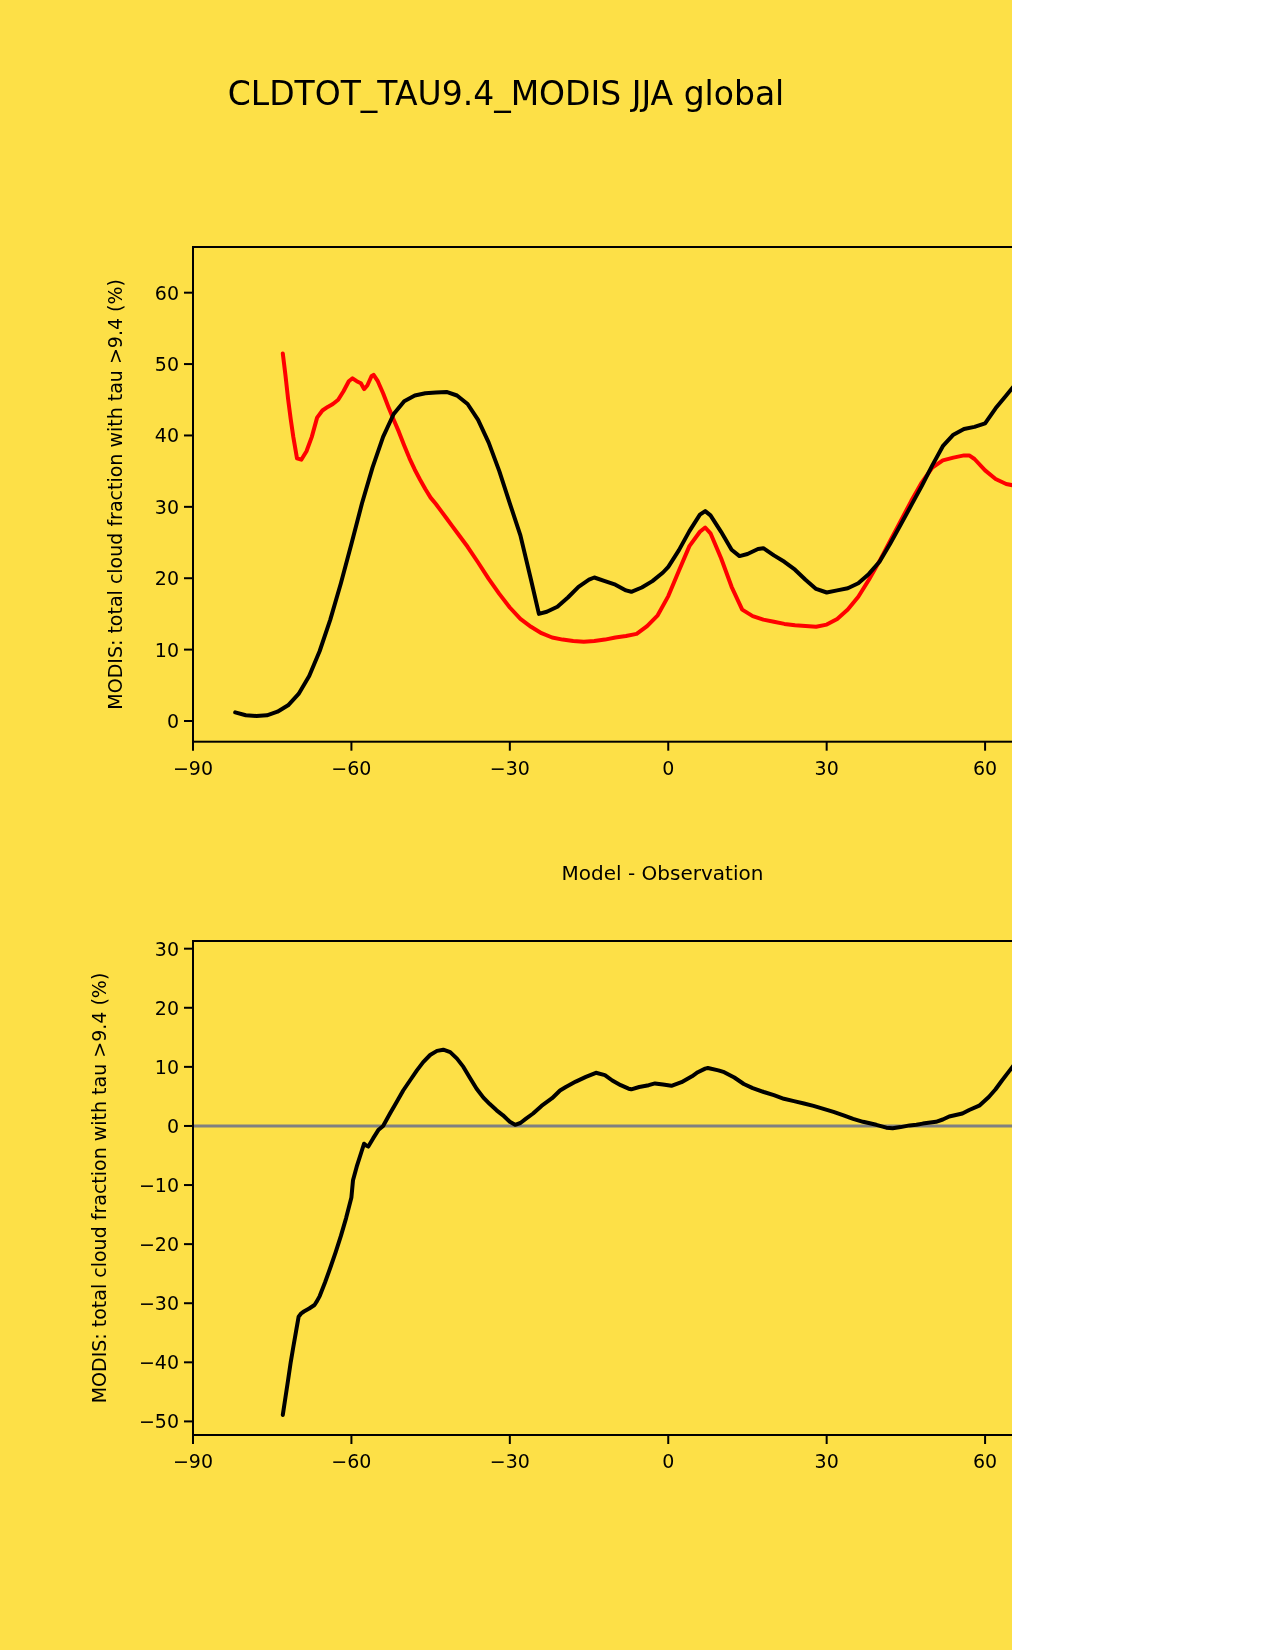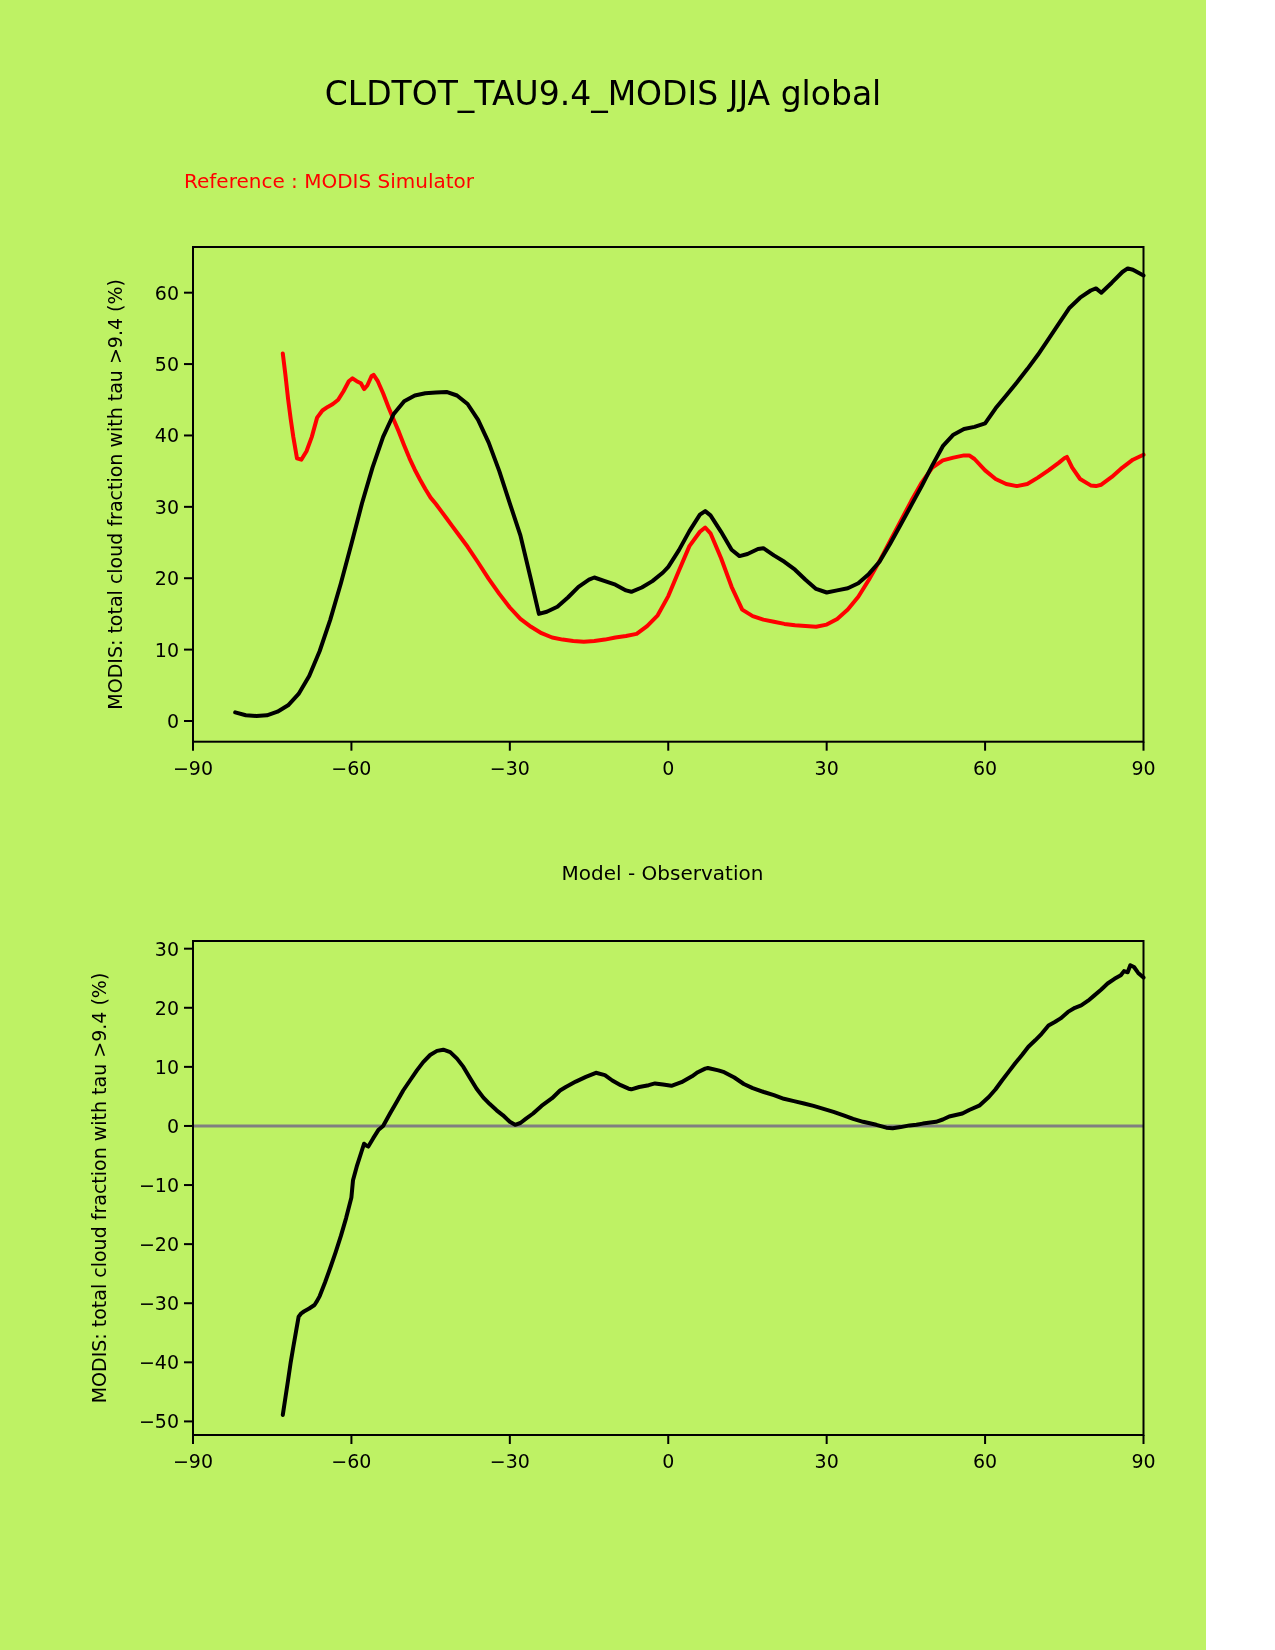--- a/index.html
+++ b/index.html
@@ -1,20 +1,20 @@
 <!DOCTYPE html>
 <html><head>
 <meta charset="utf-8">
 <style>
   html, body { margin: 0; padding: 0; background: #ffffff; }
   #canvas {
     position: relative;
-    width: 1206px;
+    width: 1012px;
     height: 1650px;
-    background: #bef264;
+    background: #fde047;
     font-family: "DejaVu Sans", sans-serif;
     color: #000000;
     overflow: hidden;
   }
   #page-title {
     position: absolute;
     left: 0; right: 0;
     top: 74px;
     text-align: center;
     font-size: 33px;
@@ -43,21 +43,20 @@
   }
   svg#figure { position: absolute; left: 0; top: 0; }
   svg text { font-family: "DejaVu Sans", sans-serif; fill: #000000; }
 </style>
 </head>
 <body>
 
 <div id="canvas">
   <div id="page-title">CLDTOT_TAU9.4_MODIS JJA global</div>
   <div id="legend-block">
-    <div id="legend-reference">Reference : MODIS Simulator</div>
   </div>
   <div id="chart2-title">Model - Observation</div>
   <svg id="figure" width="1275" height="1650" viewBox="0 0 1275 1650">
       <g>
         <polyline points="282.8,353.4 285.4,374.8 288.1,399.1 290.7,419.0 293.3,436.9 297.0,458.3 301.3,459.7 306.5,451.2 311.8,436.9 317.1,417.6 322.4,410.5 327.7,406.9 332.9,404.0 338.2,399.8 343.5,391.2 348.8,381.2 352.5,378.3 356.7,381.2 360.9,383.3 364.1,389.1 367.3,385.5 371.5,376.2 373.6,374.8 377.8,381.2 383.1,393.3 388.4,406.9 393.7,419.8 398.9,431.9 404.2,445.5 409.5,458.3 414.8,469.7 420.1,479.7 425.3,489.0 430.6,497.6 435.9,504.0 441.2,511.1 446.5,518.3 451.7,525.4 457.0,532.5 467.6,546.8 478.1,562.5 488.7,578.9 499.3,593.9 509.8,607.5 520.4,618.9 531.0,626.8 541.5,633.2 552.1,637.5 562.6,639.6 573.2,641.0 583.8,641.8 594.3,641.0 604.9,639.6 615.4,637.5 626.0,636.0 636.6,633.9 647.1,626.1 657.7,615.3 668.3,596.1 678.8,571.1 689.4,546.1 699.9,531.8 705.2,527.5 710.5,533.3 721.1,558.2 731.6,586.8 742.2,609.6 752.7,616.1 763.3,619.6 773.9,621.8 784.4,623.9 795.0,625.3 805.5,626.1 816.1,626.8 826.7,624.6 837.2,618.9 847.8,609.6 858.3,596.8 868.9,579.7 879.5,561.1 890.0,541.1 900.6,521.1 911.2,501.1 921.7,482.6 932.3,467.6 942.8,460.4 953.4,457.6 964.0,455.4 969.2,455.4 974.5,459.0 985.1,470.4 995.6,479.0 1006.2,484.0 1016.8,486.1 1027.3,484.0 1037.9,477.6 1048.5,470.4 1059.0,462.6 1064.3,458.3 1066.9,456.9 1072.2,467.6 1080.1,479.0 1090.7,485.4 1096.0,486.1 1101.3,484.7 1111.8,476.9 1122.4,467.6 1132.9,459.7 1143.5,454.7" fill="none" stroke="#ff0000" stroke-width="4" stroke-linejoin="round" stroke-linecap="round"></polyline>
         <polyline points="235.2,712.4 245.8,715.3 256.4,716.0 266.9,715.3 277.5,711.7 288.1,705.3 298.6,693.9 309.2,676.0 319.7,651.0 330.3,619.6 340.9,583.2 351.4,544.0 362.0,503.3 372.5,467.6 383.1,436.9 393.7,414.0 404.2,401.2 414.8,395.5 425.3,393.3 435.9,392.6 446.5,391.9 457.0,395.5 467.6,404.0 478.1,419.8 488.7,442.6 499.3,471.1 509.8,503.3 520.4,535.4 531.0,579.7 538.9,613.9 546.8,611.8 557.4,606.8 567.9,597.5 578.5,586.8 589.0,579.7 594.3,577.5 604.9,581.1 615.4,584.7 626.0,590.4 631.3,591.8 641.8,587.5 652.4,581.1 663.0,572.5 668.3,566.8 678.8,550.4 689.4,531.1 699.9,514.7 705.2,511.1 710.5,515.4 721.1,531.8 731.6,549.7 739.5,556.1 747.5,554.0 758.0,549.0 763.3,548.2 773.9,555.4 784.4,561.8 795.0,569.7 805.5,579.7 816.1,588.9 826.7,592.5 837.2,590.4 847.8,588.2 858.3,583.2 868.9,573.9 879.5,561.8 890.0,544.0 900.6,524.7 911.2,505.4 921.7,486.1 932.3,465.4 942.8,446.2 953.4,434.7 964.0,429.0 974.5,426.9 985.1,423.3 995.6,408.3 1006.2,395.5 1016.8,382.6 1027.3,369.1 1037.9,354.8 1048.5,339.1 1059.0,323.4 1069.6,307.7 1080.1,297.7 1090.7,290.5 1096.0,288.4 1101.3,292.7 1111.8,282.7 1122.4,272.0 1127.7,268.4 1132.9,269.8 1143.5,275.6" fill="none" stroke="#000000" stroke-width="4" stroke-linejoin="round" stroke-linecap="round"></polyline>
         <rect x="193" y="247" width="950.5" height="494.70000000000005" fill="none" stroke="#000000" stroke-width="2"></rect>
         <line x1="193" x2="193" y1="741.7" y2="750.7" stroke="#000000" stroke-width="2"></line>
         <text x="193" y="774.7" text-anchor="middle" font-size="19px">−90</text>
         <line x1="351.41666666666663" x2="351.41666666666663" y1="741.7" y2="750.7" stroke="#000000" stroke-width="2"></line>

